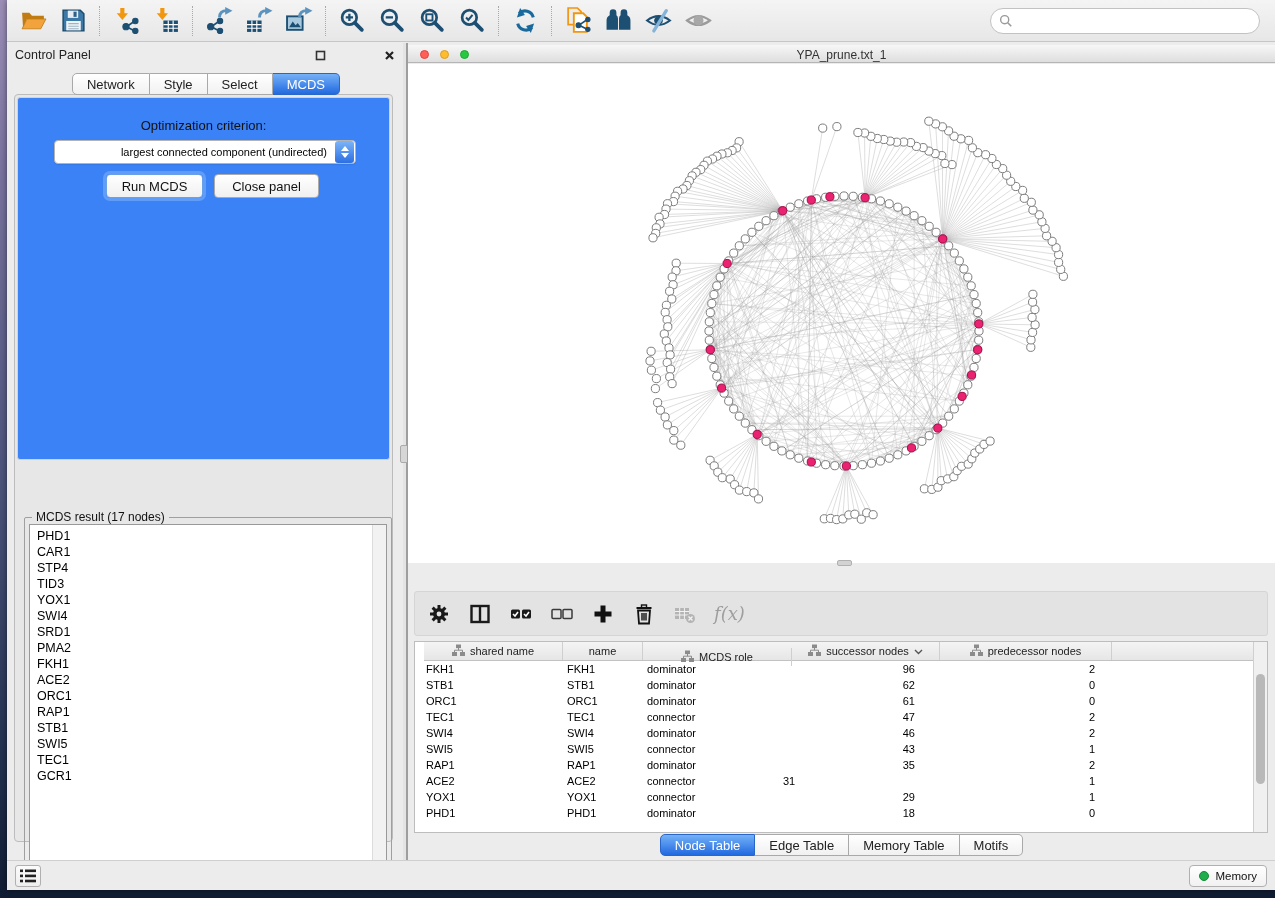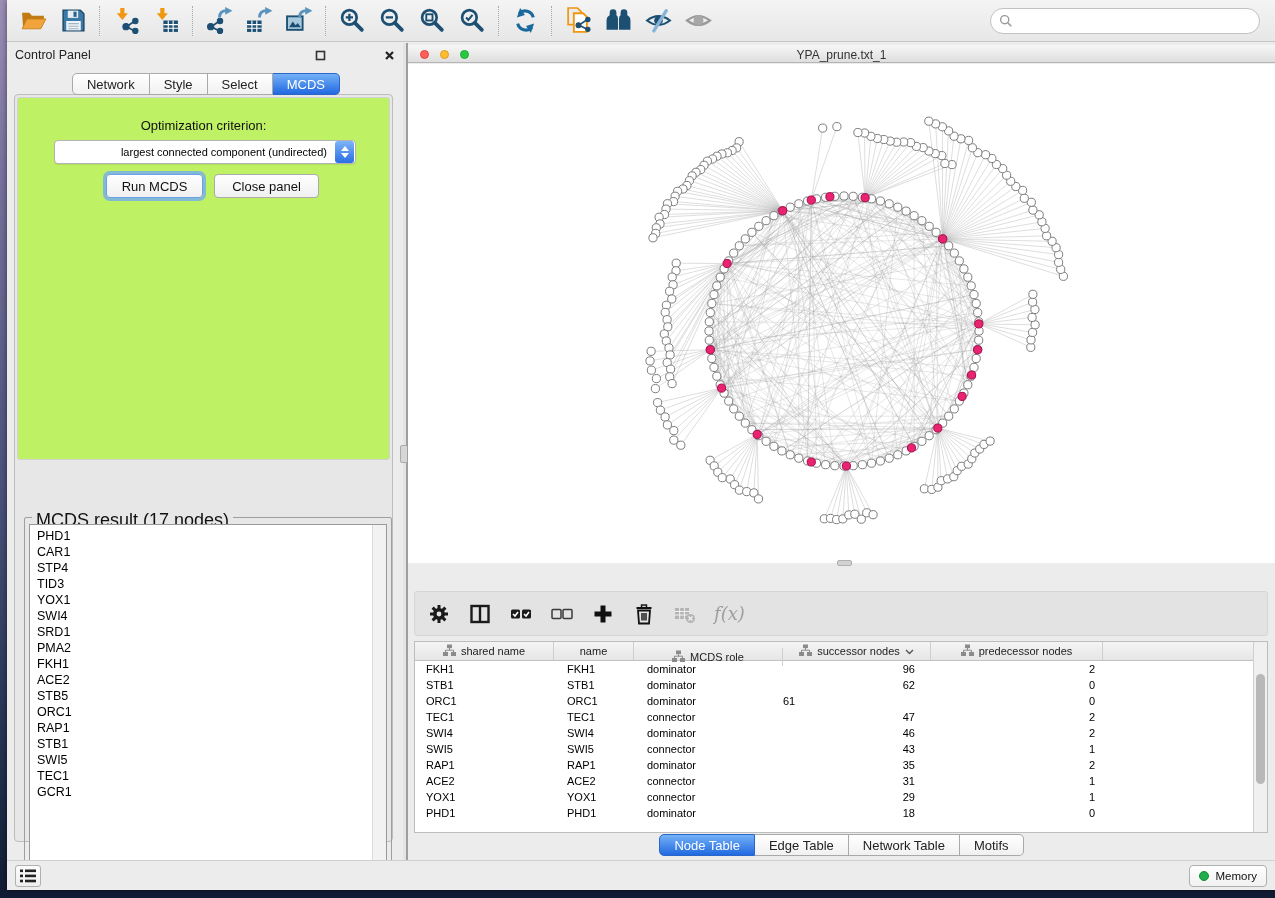--- a/index.html
+++ b/index.html
@@ -30,37 +30,37 @@
   .panel-title { font-size:12.5px; color:#222; flex:1; }
   .win-btn { width:16px; height:16px; display:flex; align-items:center; justify-content:center; margin-left:5px; }
   #cp-tabs { position:absolute; left:0; top:30px; width:100%; display:flex; justify-content:center; z-index:3; }
   .seg-tab { height:22px; padding:0 14px; font-size:13px; color:#222; background:linear-gradient(#ffffff,#f1f1f1);
     border:1px solid #a9a9a9; border-left:none; display:flex; align-items:center; }
   .seg-tab:first-child { border-left:1px solid #a9a9a9; border-radius:5px 0 0 5px; }
   .seg-tab:last-child { border-radius:0 5px 5px 0; }
   .seg-tab.active { background:linear-gradient(#74b1f7,#2169e0); color:#fff; border-color:#2a66c8; }
   #cp-content { position:absolute; left:7px; top:51px; width:379px; height:748px;
     background:#e7e7e7; border:1px solid #bcbcbc; border-radius:4px; }
-  #cp-upper { position:absolute; left:2px; top:2px; width:373px; height:363px; background:#bef264;
+  #cp-upper { position:absolute; left:2px; top:2px; width:373px; height:363px; background:#3b82f6;
     border:1px solid #d2d2d2; border-radius:3px; }
   #opt-label { position:absolute; top:20px; width:100%; text-align:center; font-size:13px; color:#111; }
   #criterion-select { position:absolute; left:36px; top:42px; width:302px; height:24px; background:#fff;
     border:1px solid #b3b3b3; border-radius:4px; display:flex; align-items:center; box-shadow:0 1px 1px rgba(0,0,0,.08); }
   #criterion-value { flex:1; font-size:11px; padding:0 8px; white-space:nowrap; overflow:hidden;text-align:right; }
   #criterion-arrows { width:19px; height:22px; margin-right:1px; border-radius:3px;
     background:linear-gradient(#7db5f8,#2b6fe3); display:flex; flex-direction:column; align-items:center; justify-content:center; gap:2px; }
   #criterion-arrows svg { display:block; }
   .cp-btn { position:absolute; top:76px; height:24px; background:linear-gradient(#ffffff,#f0f0f0);
     border:1px solid #ababab; border-radius:4px; font-size:13px; color:#111;
     display:flex; align-items:center; justify-content:center; }
   #run-btn { left:88px; width:97px; box-shadow:0 0 0 3px rgba(110,165,250,.75); border-color:#6b9fe8; }
   #close-panel-btn { left:196px; width:105px; }
   #mcds-group { position:absolute; left:9px; top:415px; width:368px; height:372px; }
   #mcds-border { position:absolute; left:0; top:7px; width:100%; height:365px; border:1px solid #9f9f9f; border-radius:2px; }
-  #mcds-legend { position:absolute; left:8px; top:0; background:#e7e7e7; padding:0 4px; font-size:18px; color:#111; }
+  #mcds-legend { position:absolute; left:8px; top:0; background:#e7e7e7; padding:0 4px; font-size:12px; color:#111; }
   #mcds-list { position:absolute; left:5px; top:14px; width:358px; height:353px; background:#fff; border:1px solid #999; overflow:hidden; }
   #mcds-scroll { position:absolute; right:0; top:0; width:14px; height:100%; background:#f2f2f2; border-left:1px solid #dcdcdc; }
   .mcds-item { font-size:12.5px; line-height:16px; padding-left:7px; color:#000; }
 
   
   #v-split { position:absolute; left:396px; top:43px; width:4px; height:817px; background:#e4e4e4; border-right:1px solid #9e9e9e; }
   #v-split-handle { position:absolute; left:-3px; top:402px; width:9px; height:18px; background:#d6d6d6; border:1px solid #aaa; border-radius:2px; }
   #h-split-handle { position:absolute; left:429px; top:-3px; width:15px; height:6px; background:#d2d2d2; border:1px solid #b0b0b0; border-radius:2px; }
 
   
@@ -75,21 +75,21 @@
   #net-canvas { position:absolute; left:0; top:21px; width:868px; height:499px; background:#fff; }
 
   
   #table-panel { position:absolute; left:400px; top:563px; width:868px; height:297px; background:#ececec; border-left:1px solid #9e9e9e; }
   #tp-toolbar { position:absolute; left:6px; top:28px; width:854px; height:45px; background:#e3e3e3; border:1px solid #d5d5d5; border-radius:3px;
     display:flex; align-items:center; padding-left:12px; gap:17px; }
   .tp-icon { width:24px; height:24px; display:flex; align-items:center; justify-content:center; }
   .tp-icon svg { width:22px; height:22px; }
   #fx-icon { font-family:"DejaVu Serif",serif; font-style:italic; font-size:18px; color:#9e9e9e; }
   #node-table { position:absolute; left:6px; top:78px; width:854px; height:192px; background:#fff; border:1px solid #bdbdbd; }
-  #nt-header { position:absolute; left:0; top:0; height:19px; width:839px; display:flex;
+  #nt-header { position:absolute; left:9px; top:0; height:19px; width:839px; display:flex;
     background:linear-gradient(#f4f4f4,#e6e6e6); border-bottom:1px solid #c2c2c2; }
   .nt-col { position:relative; height:100%; border-right:1px solid #cfcfcf; display:flex; align-items:center; justify-content:center;
     font-size:11px; color:#222; gap:5px; }
   .nt-col svg { flex:none; }
   #nt-body { position:absolute; left:0; top:19px; width:839px; }
   .nt-row { display:flex; height:16px; }
   .nt-cell { font-size:11px; color:#000; line-height:16px; white-space:nowrap; overflow:hidden; }
   #nt-scroll { position:absolute; right:0; top:0; width:14px; height:100%; background:#f0f0f0; border-left:1px solid #cfcfcf; }
   #nt-thumb { position:absolute; left:2px; top:32px; width:9px; height:110px; background:#b8b8b8; border-radius:5px; }
   #tp-tabs { position:absolute; left:0; top:271px; width:100%; display:flex; justify-content:center; }
@@ -314,21 +314,20 @@
               <div class="mcds-item">PHD1</div>
               <div class="mcds-item">CAR1</div>
               <div class="mcds-item">STP4</div>
               <div class="mcds-item">TID3</div>
               <div class="mcds-item">YOX1</div>
               <div class="mcds-item">SWI4</div>
               <div class="mcds-item">SRD1</div>
               <div class="mcds-item">PMA2</div>
               <div class="mcds-item">FKH1</div>
               <div class="mcds-item">ACE2</div>
-              <div class="mcds-item">STB5</div>
               <div class="mcds-item">ORC1</div>
               <div class="mcds-item">RAP1</div>
               <div class="mcds-item">STB1</div>
               <div class="mcds-item">SWI5</div>
               <div class="mcds-item">TEC1</div>
               <div class="mcds-item">GCR1</div>
             </div>
           <div id="mcds-scroll"></div>
         </div>
       </div>
@@ -1195,21 +1194,21 @@
             <div class="nt-cell" style="width: 139px; padding-left: 11px;">STB1</div>
             <div class="nt-cell" style="width: 80px; padding-left: 13px;">STB1</div>
             <div class="nt-cell" style="width: 149px; padding-left: 13px;">dominator</div>
             <div class="nt-cell" style="width: 148px; text-align: right; padding-right: 16px;">62</div>
             <div class="nt-cell" style="width: 172px; text-align: right; padding-right: 8px;">0</div>
           </div>
           <div class="nt-row">
             <div class="nt-cell" style="width: 139px; padding-left: 11px;">ORC1</div>
             <div class="nt-cell" style="width: 80px; padding-left: 13px;">ORC1</div>
             <div class="nt-cell" style="width: 149px; padding-left: 13px;">dominator</div>
-            <div class="nt-cell" style="width: 148px; text-align: left; padding-right: 16px;">61</div>
+            <div class="nt-cell" style="width: 148px; text-align: right; padding-right: 16px;">61</div>
             <div class="nt-cell" style="width: 172px; text-align: right; padding-right: 8px;">0</div>
           </div>
           <div class="nt-row">
             <div class="nt-cell" style="width: 139px; padding-left: 11px;">TEC1</div>
             <div class="nt-cell" style="width: 80px; padding-left: 13px;">TEC1</div>
             <div class="nt-cell" style="width: 149px; padding-left: 13px;">connector</div>
             <div class="nt-cell" style="width: 148px; text-align: right; padding-right: 16px;">47</div>
             <div class="nt-cell" style="width: 172px; text-align: right; padding-right: 8px;">2</div>
           </div>
           <div class="nt-row">
@@ -1230,21 +1229,21 @@
             <div class="nt-cell" style="width: 139px; padding-left: 11px;">RAP1</div>
             <div class="nt-cell" style="width: 80px; padding-left: 13px;">RAP1</div>
             <div class="nt-cell" style="width: 149px; padding-left: 13px;">dominator</div>
             <div class="nt-cell" style="width: 148px; text-align: right; padding-right: 16px;">35</div>
             <div class="nt-cell" style="width: 172px; text-align: right; padding-right: 8px;">2</div>
           </div>
           <div class="nt-row">
             <div class="nt-cell" style="width: 139px; padding-left: 11px;">ACE2</div>
             <div class="nt-cell" style="width: 80px; padding-left: 13px;">ACE2</div>
             <div class="nt-cell" style="width: 149px; padding-left: 13px;">connector</div>
-            <div class="nt-cell" style="width: 148px; text-align: right; padding-right: 16px;">31</div>
+            <div class="nt-cell" style="width: 148px; text-align: left; padding-right: 16px;">31</div>
             <div class="nt-cell" style="width: 172px; text-align: right; padding-right: 8px;">1</div>
           </div>
           <div class="nt-row">
             <div class="nt-cell" style="width: 139px; padding-left: 11px;">YOX1</div>
             <div class="nt-cell" style="width: 80px; padding-left: 13px;">YOX1</div>
             <div class="nt-cell" style="width: 149px; padding-left: 13px;">connector</div>
             <div class="nt-cell" style="width: 148px; text-align: right; padding-right: 16px;">29</div>
             <div class="nt-cell" style="width: 172px; text-align: right; padding-right: 8px;">1</div>
           </div>
           <div class="nt-row">
@@ -1255,21 +1254,21 @@
             <div class="nt-cell" style="width: 172px; text-align: right; padding-right: 8px;">0</div>
           </div>
         </div>
       <div id="nt-scroll">
         <div id="nt-thumb"></div>
       </div>
     </div>
     <div id="tp-tabs">
         <div class="seg-tab active">Node Table</div>
         <div class="seg-tab">Edge Table</div>
-        <div class="seg-tab">Network Table</div>
+        <div class="seg-tab">Memory Table</div>
         <div class="seg-tab">Motifs</div>
       </div>
   </div>
 
   <div id="status-bar">
     <div id="list-btn">
       <svg width="18" height="16">
         <g fill="#222">
             <rect x="1" y="1.5" width="3" height="2.6"></rect>
             <rect x="1" y="6.6" width="3" height="2.6"></rect>

